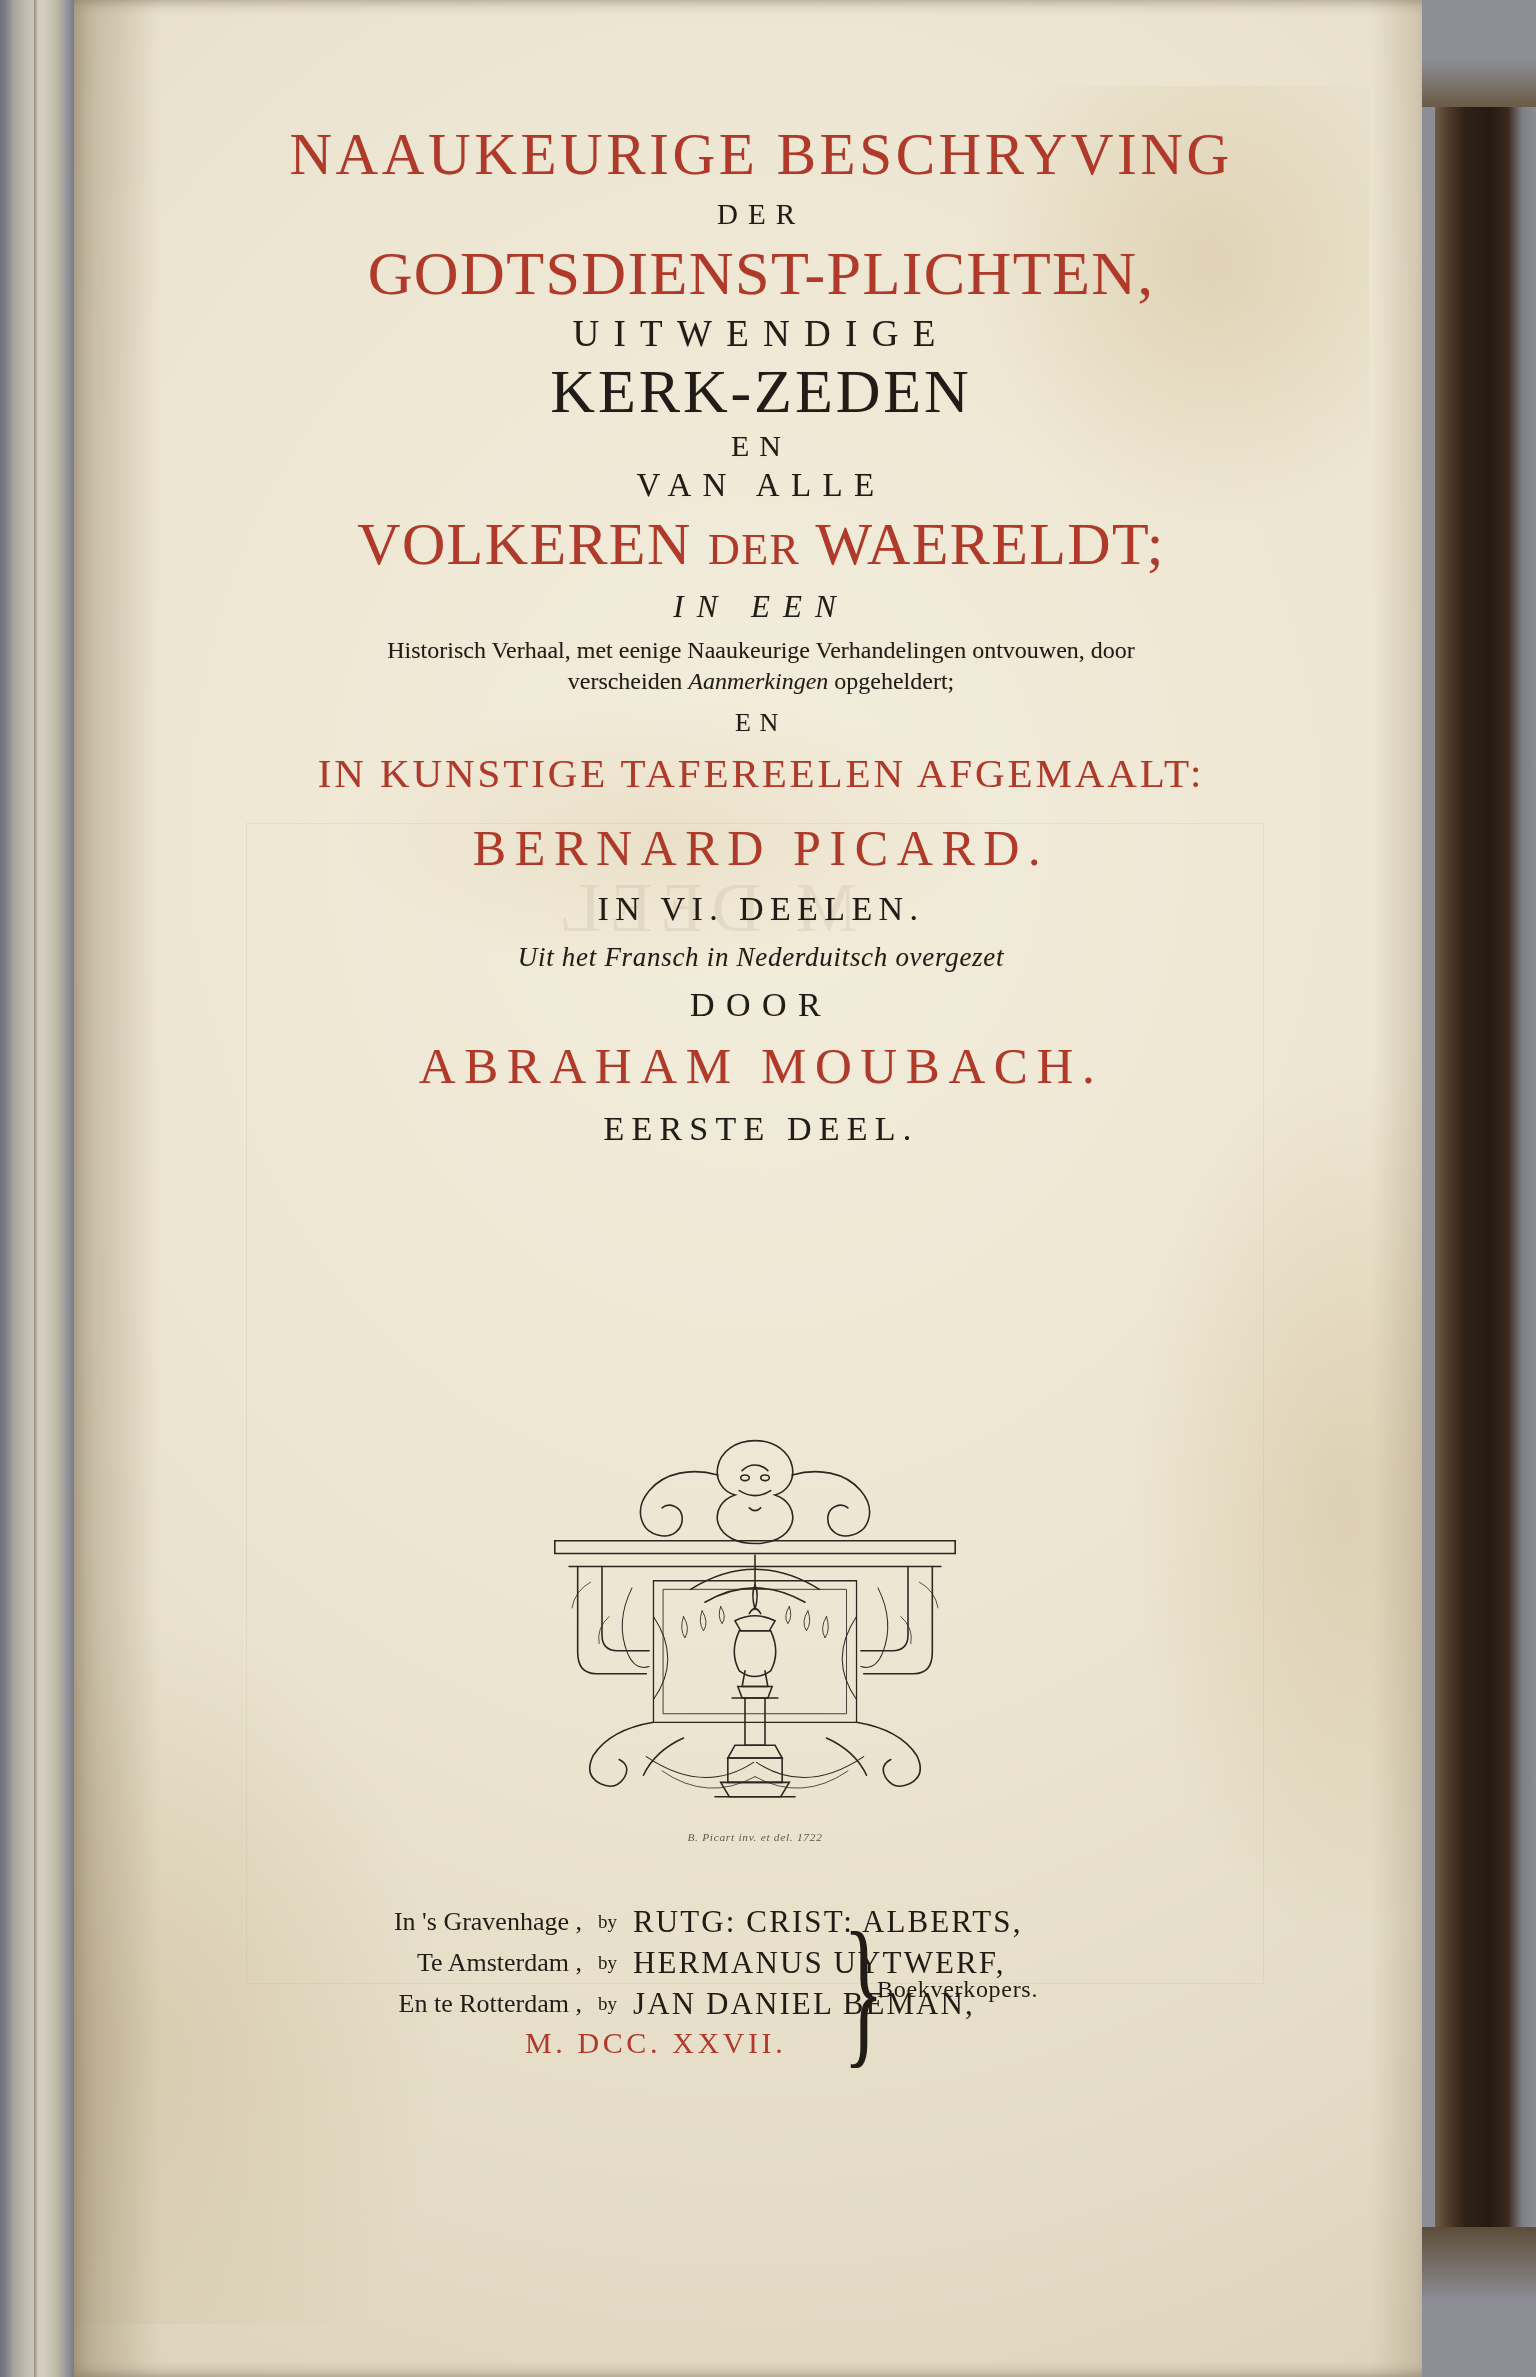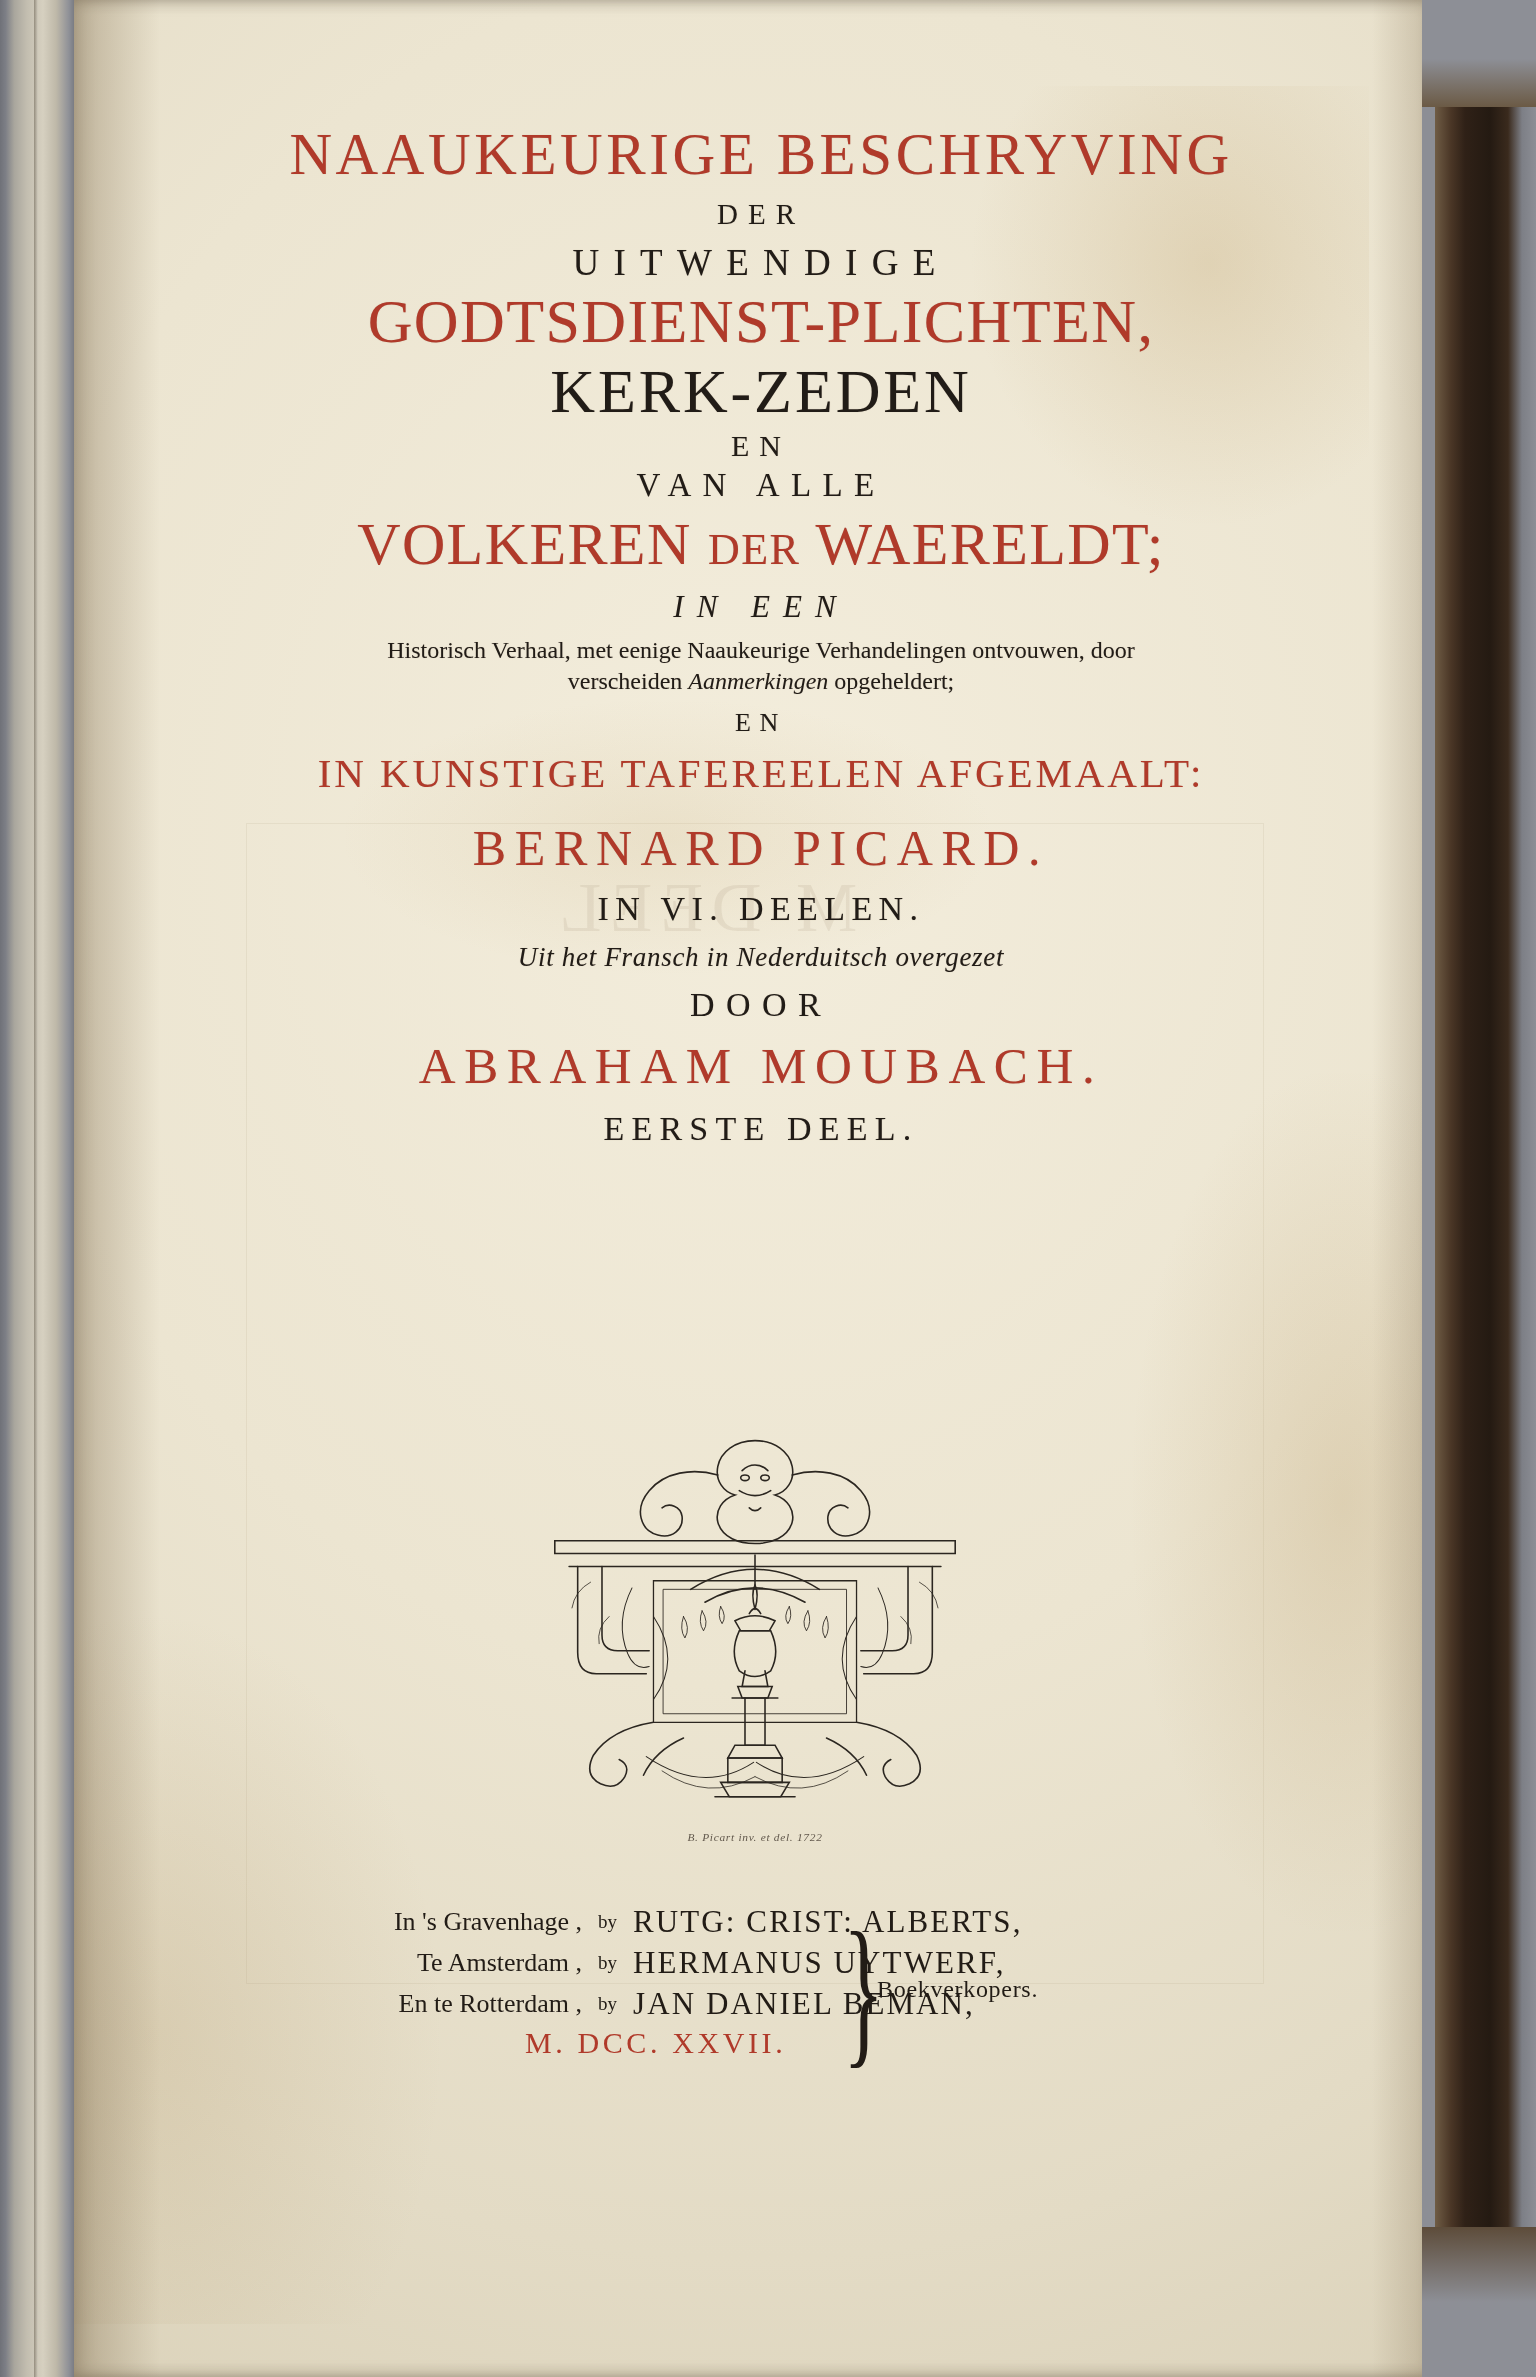--- a/index.html
+++ b/index.html
@@ -363,23 +363,23 @@
     <div class="stain-d"></div>
     <div class="ghost-plate"></div>
     <div class="showthrough">M DEEL</div>
 
     <div class="title-block">
 
       <span class="ln l-main1 red">NAAUKEURIGE BESCHRYVING</span>
 
       <span class="ln l-der black">DER</span>
 
+      <span class="ln l-gods red">GODTSDIENST-PLICHTEN,</span>
+
       <span class="ln l-uitw black">UITWENDIGE</span>
-
-      <span class="ln l-gods red">GODTSDIENST-PLICHTEN,</span>
 
       <span class="ln l-kerk black">KERK-ZEDEN</span>
 
       <span class="ln l-en1 black">EN</span>
 
 
       <span class="ln l-vanalle black">VAN ALLE</span>
 
       <span class="ln l-volk red">
         <span>VOLKEREN</span>

